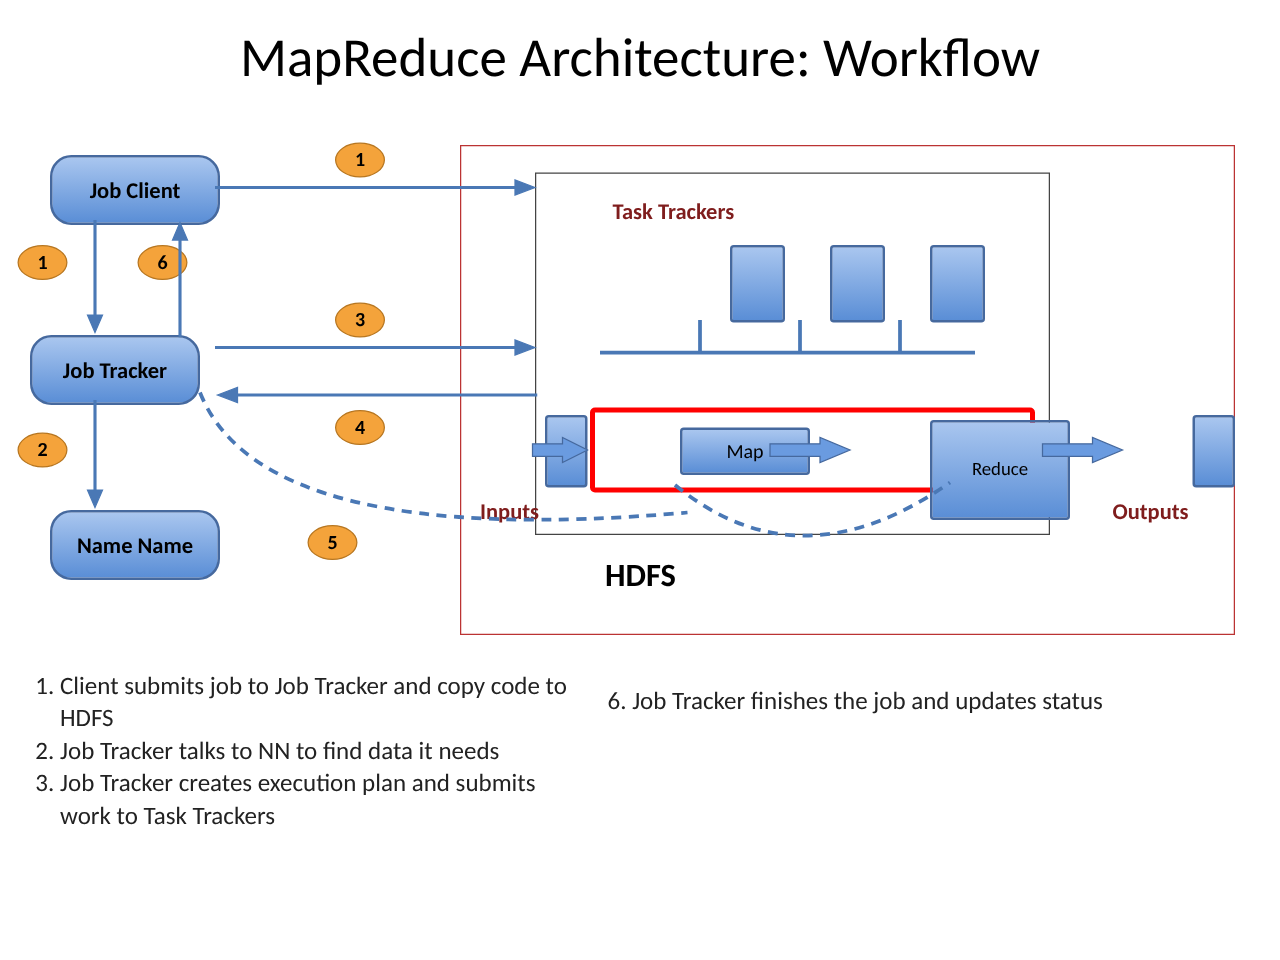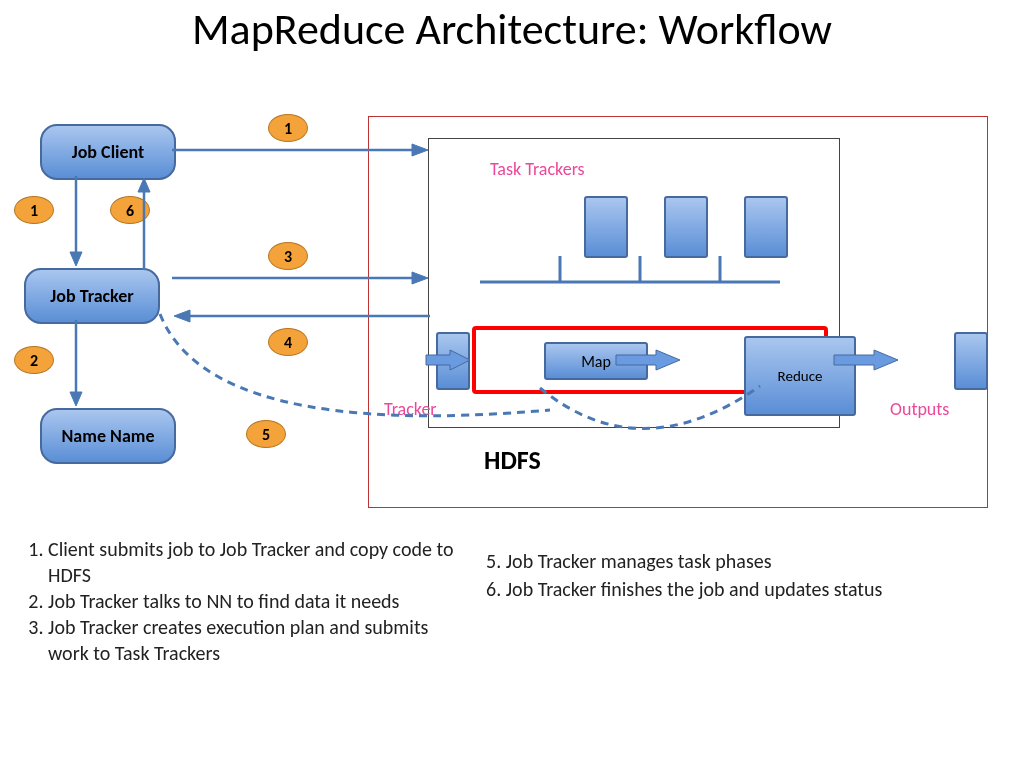--- a/index.html
+++ b/index.html
@@ -7,21 +7,21 @@
     font-family: Calibri, Arial, sans-serif;
     background: white;
     width: 1024px;
     height: 768px;
     position: relative;
     overflow: hidden;
   }
   .title {
     font-size: 44px;
     text-align: center;
-    padding-top: 2px;
+    padding-top: 19px;
     color: #000;
     font-weight: 400;
   }
   .box {
     position: absolute;
     background: linear-gradient(to bottom, #a9c6ef, #5a8ed6);
     border: 2px solid #46699e;
     border-radius: 17px;
     color: #000;
     font-weight: bold;
@@ -66,23 +66,23 @@
     position: absolute;
     border: 1px solid #444;
   }
   .red-box {
     position: absolute;
     border: 4px solid #ff0000;
     border-radius: 4px;
   }
   .label {
     position: absolute;
-    font-weight: normal;
+    font-weight: bold;
     font-size: 18px;
-    color: #ec4899;
+    color: #7f1d1d;
   }
   .hdfs-label {
     position: absolute;
     font-weight: bold;
     font-size: 26px;
     text-align: center;
   }
   .arrow {
     position: absolute;
     stroke: #4a78b5;
@@ -122,21 +122,21 @@
   <line x1="170" y1="2" x2="170" y2="28" stroke-width="3"></line>
   <line x1="250" y1="2" x2="250" y2="28" stroke-width="3"></line>
 </svg>
 
 <div class="red-box" style="left:472px; top:326px; width:348px; height:60px;"></div>
 
 <div class="box-small" style="left:500px; top:342px; width:100px; height:34px; border-radius:3px;">Map</div>
 <div class="box-small" style="left:700px; top:336px; width:100px; height:44px; border-radius:3px; font-size:15px; line-height:1; padding:16px 4px; word-break:break-all;">Reduce</div>
 
 <div class="box-small" style="left:392px; top:332px; width:30px; height:54px; border-radius:3px;"></div>
-<div class="label" style="left:384px; top:398px;">Tracker</div>
+<div class="label" style="left:384px; top:398px;">Inputs</div>
 
 <div class="box-small" style="left:910px; top:332px; width:30px; height:54px; border-radius:3px;"></div>
 <div class="label" style="left:890px; top:398px;">Outputs</div>
 
 <div class="hdfs-label" style="left:484px; top:444px;">HDFS</div>
 
 <div class="badge" style="left:268px; top:114px;">1</div>
 <div class="badge" style="left:14px; top:196px;">1</div>
 <div class="badge" style="left:110px; top:196px;">6</div>
 <div class="badge" style="left:268px; top:242px;">3</div>
@@ -190,15 +190,14 @@
 </svg>
 
 <div class="list" style="left:22px; top:536px; width:440px;">
   <ol>
     <li>Client submits job to Job Tracker and copy code to HDFS</li>
     <li>Job Tracker talks to NN to find data it needs</li>
     <li>Job Tracker creates execution plan and submits work to Task Trackers</li>
   </ol>
 </div>
 <div class="list" style="left:486px; top:548px; width:470px;">
-  <p>5.  Job Tracker manages task phases</p>
   <p>6.  Job Tracker finishes the job and updates status</p>
 </div>
 
 </body></html>

